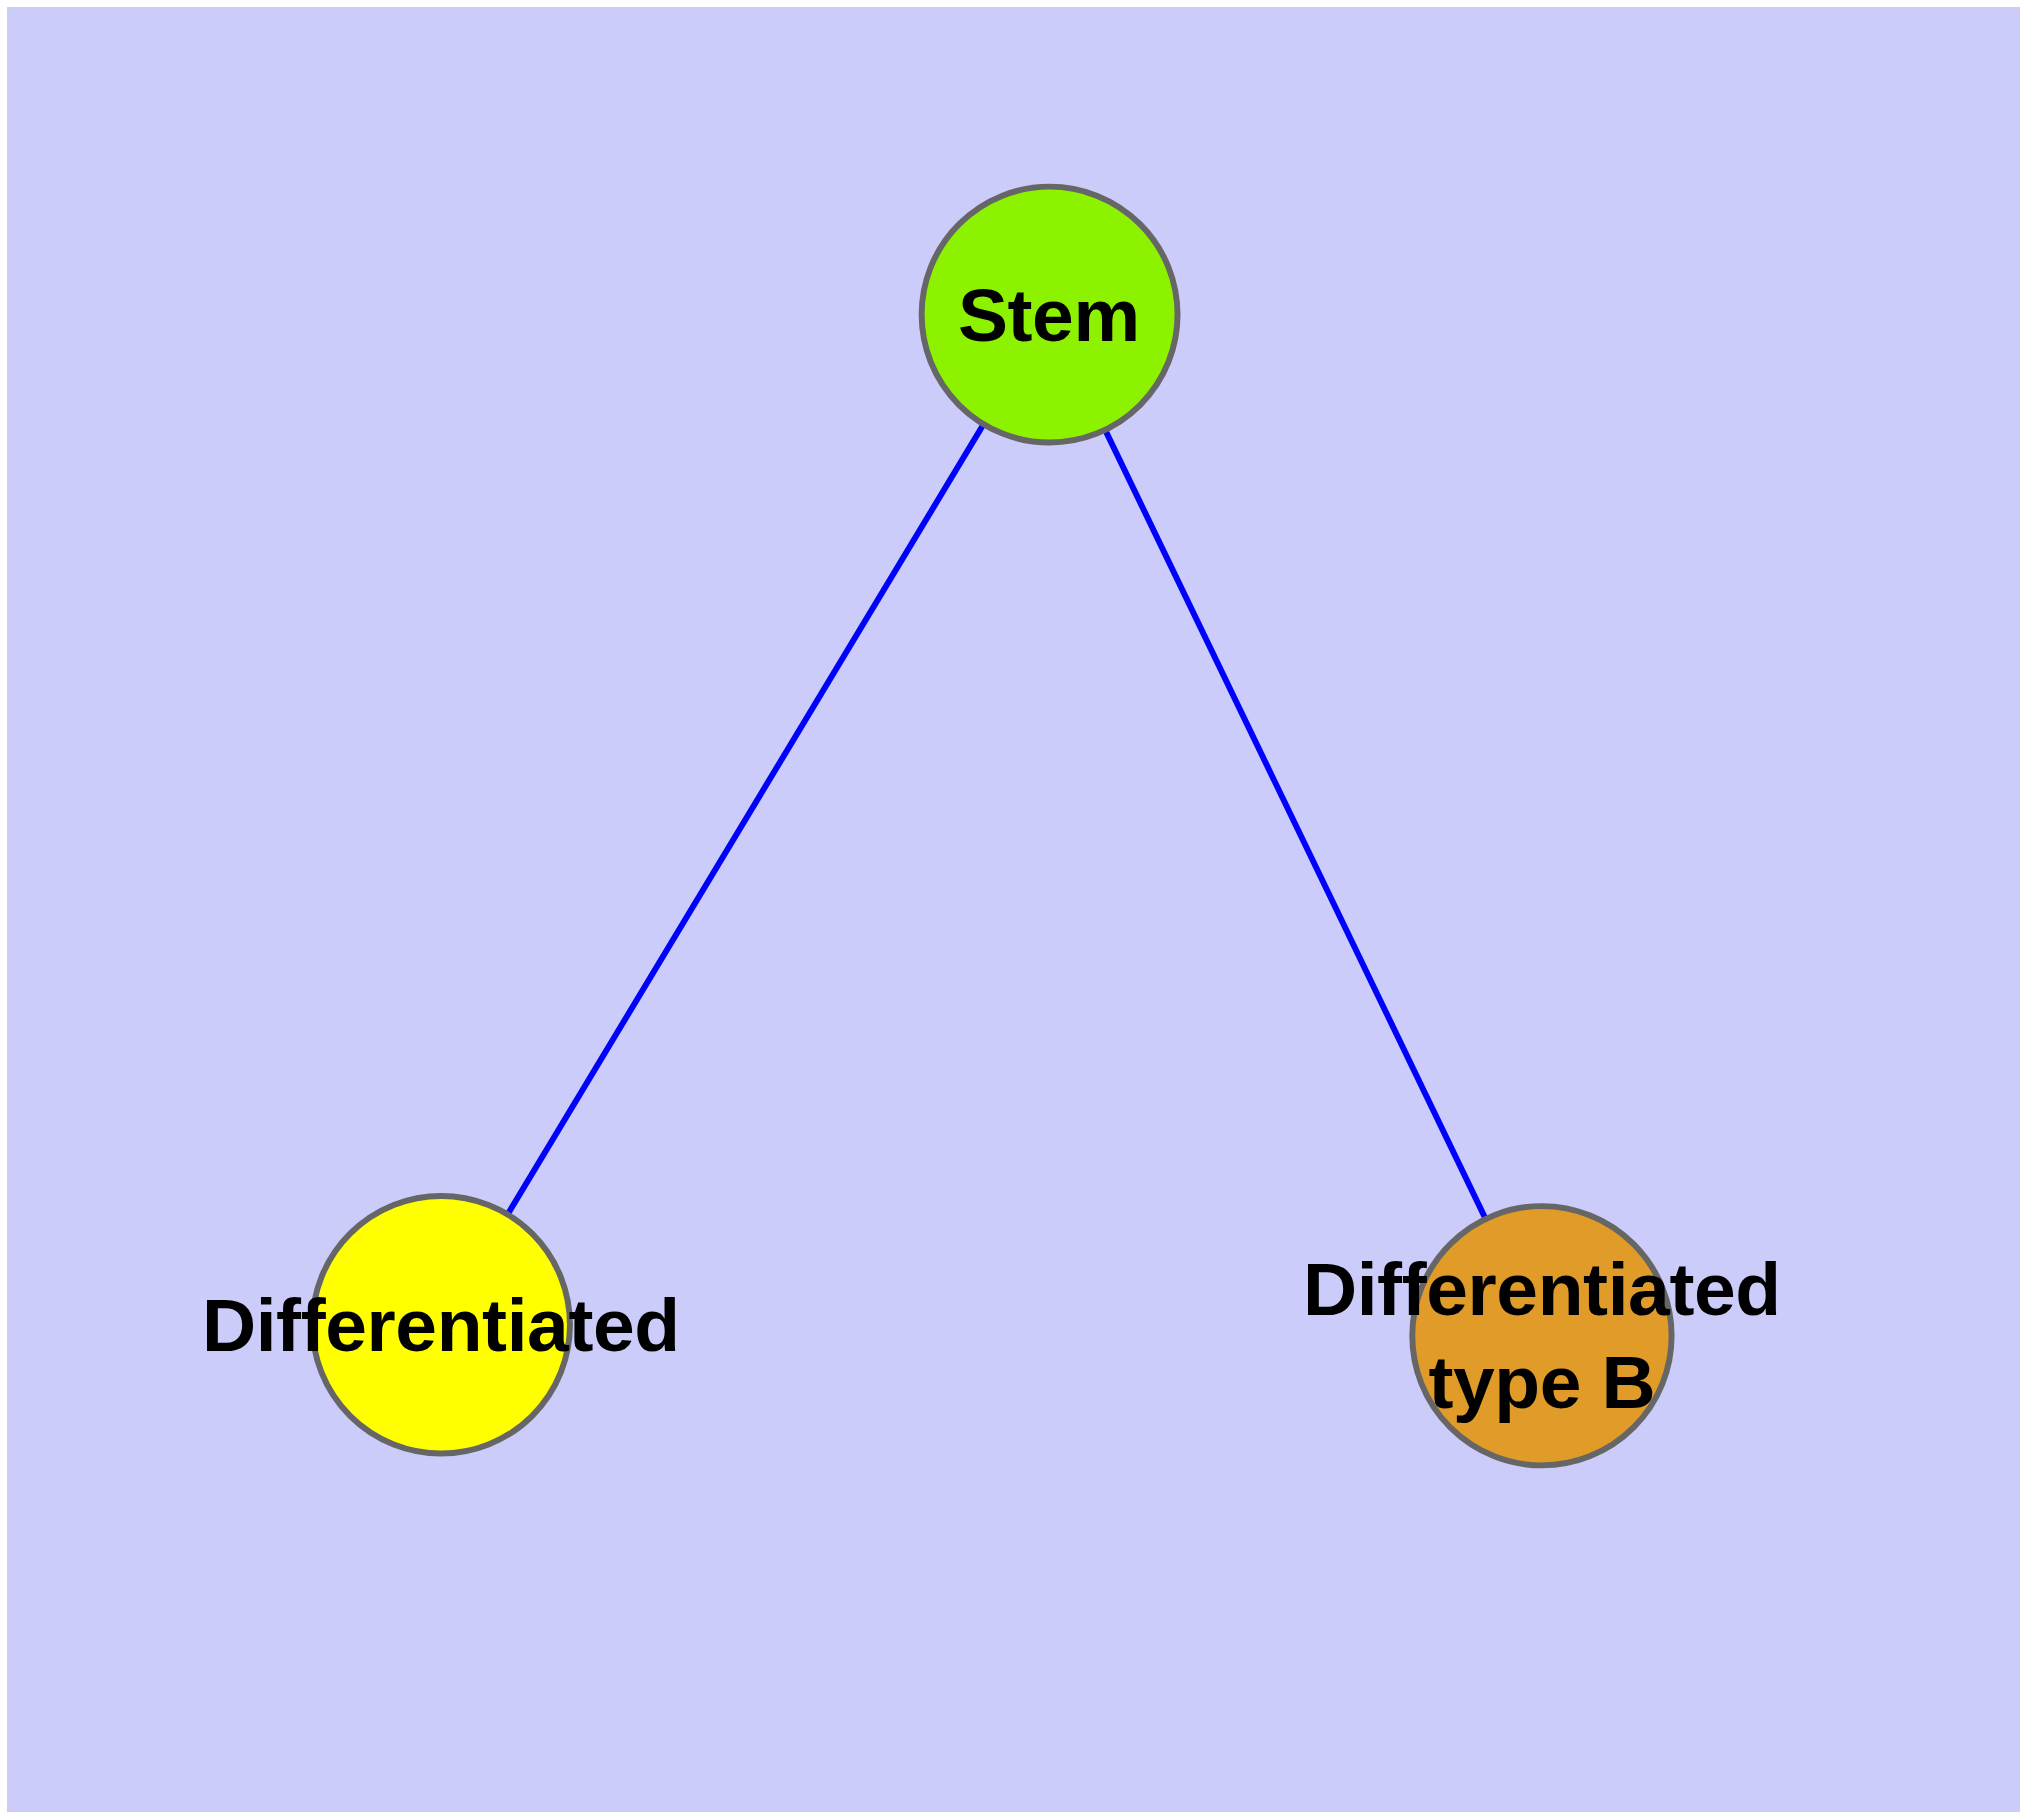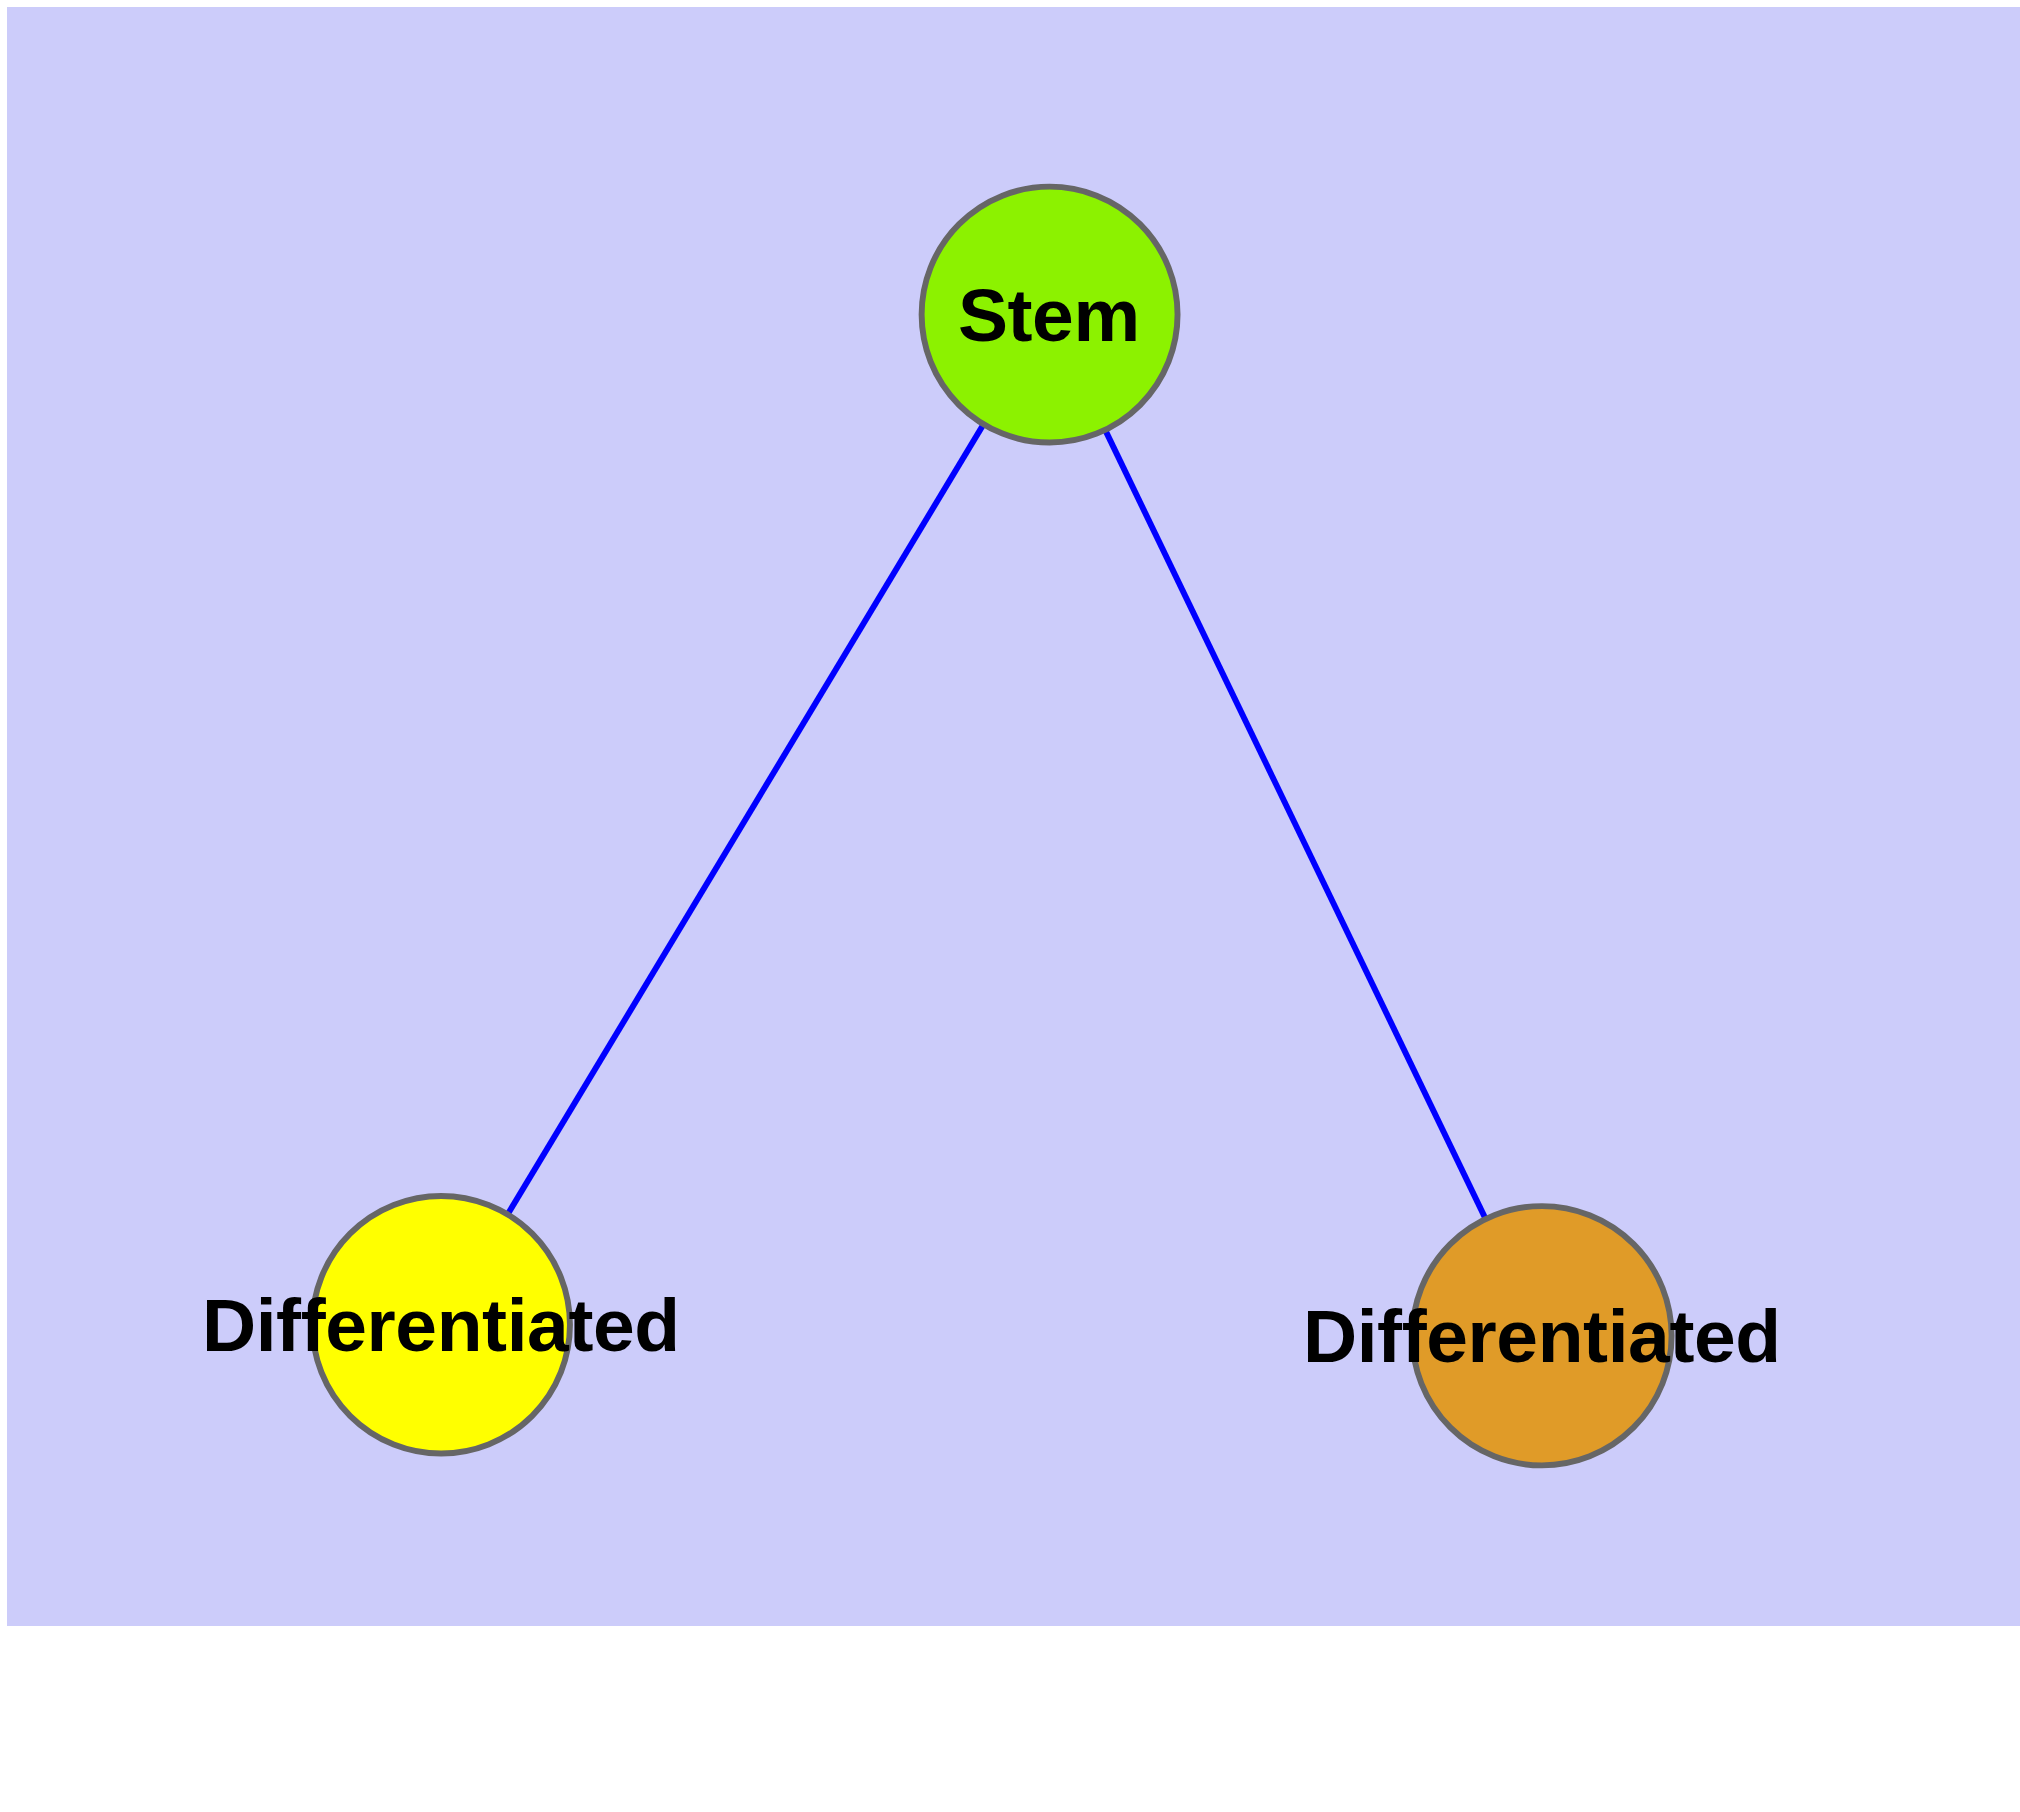--- a/index.html
+++ b/index.html
@@ -4,21 +4,21 @@
 <title>Cell Differentiation Graph</title>
 <style>
   html, body {
     margin: 0;
     padding: 0;
     background: #ffffff;
   }
   #canvas {
     position: relative;
     width: 2021px;
-    height: 1626px;
+    height: 1812px;
     overflow: hidden;
     background: #ffffff;
     font-family: "Liberation Sans", "DejaVu Sans", sans-serif;
   }
   #plot-area {
     position: absolute;
     left: 6.8px;
     top: 6.8px;
     width: 2014px;
     height: 1805px;
@@ -75,18 +75,19 @@
 
     <div id="labels-layer">
         <div class="node-label" style="left: 1042px; top: 308px;">
           <div>Stem</div>
         </div>
         <div class="node-label" style="left: 434px; top: 1318px;">
           <div>Differentiated</div>
         </div>
         <div class="node-label" style="left: 1535px; top: 1329px;">
           <div>Differentiated</div>
+          <div>type B</div>
         </div>
       </div>
 
   </div>
 </div>
 
 
 </body></html>

